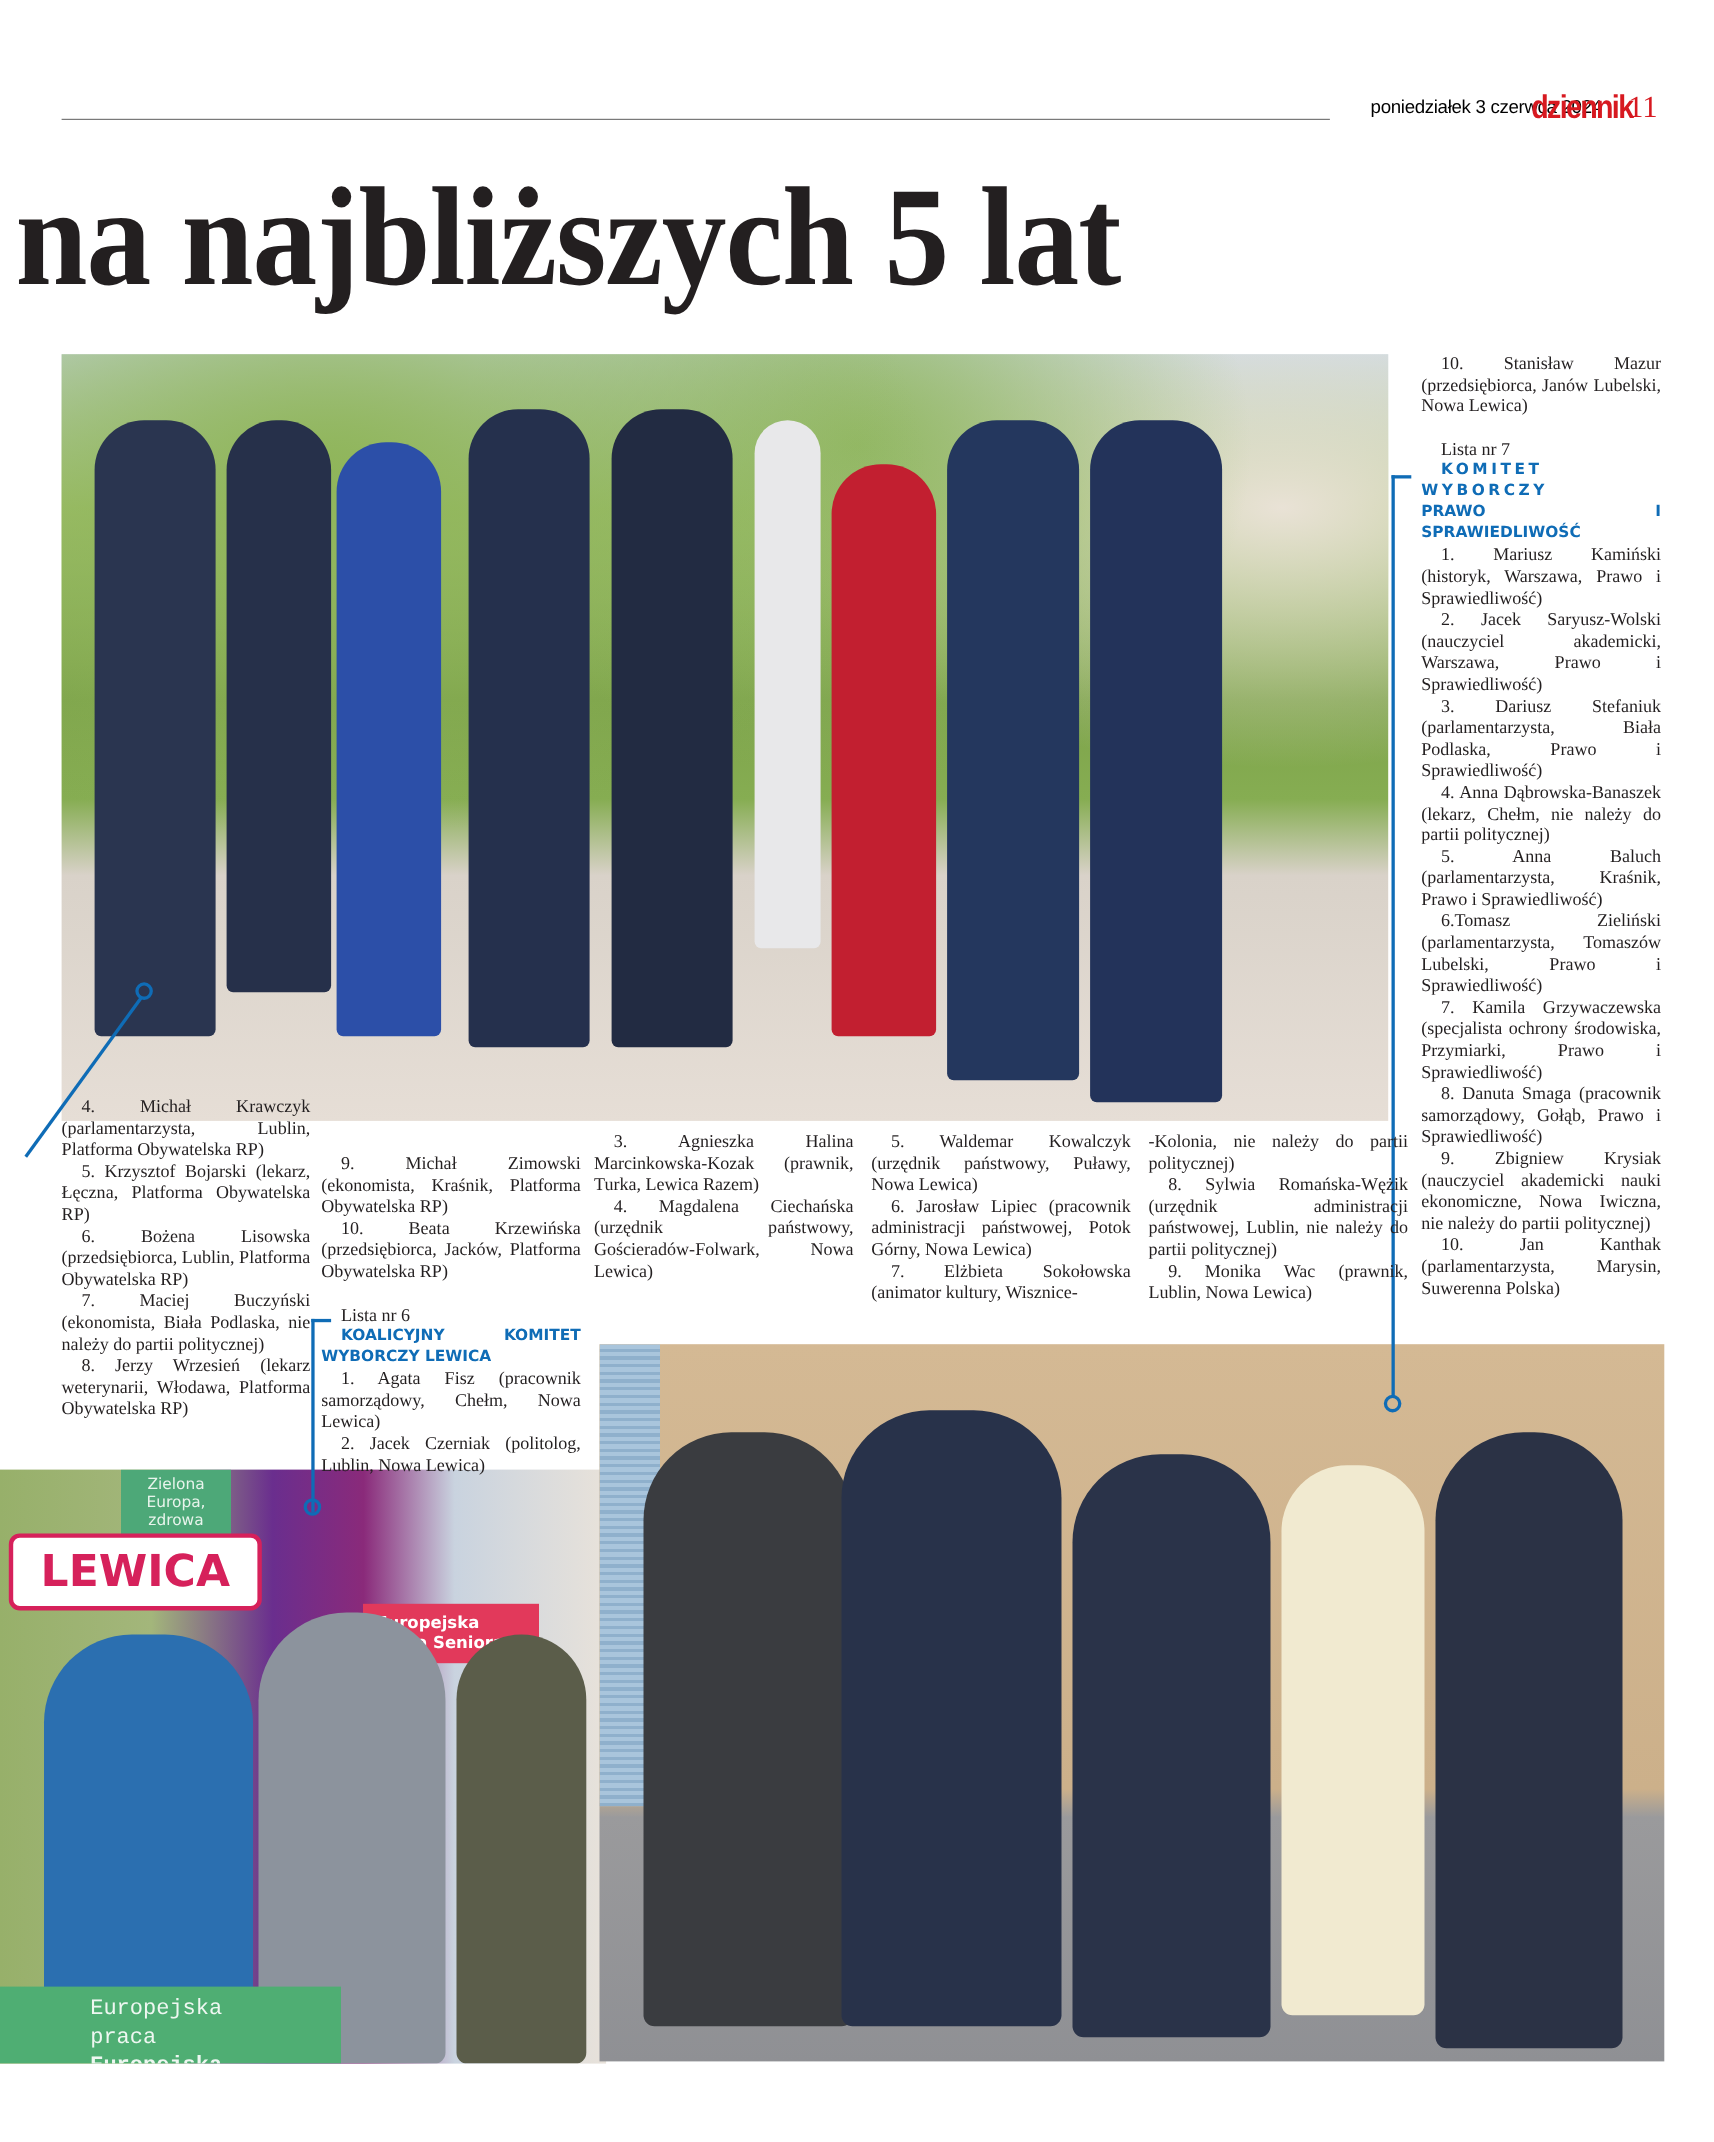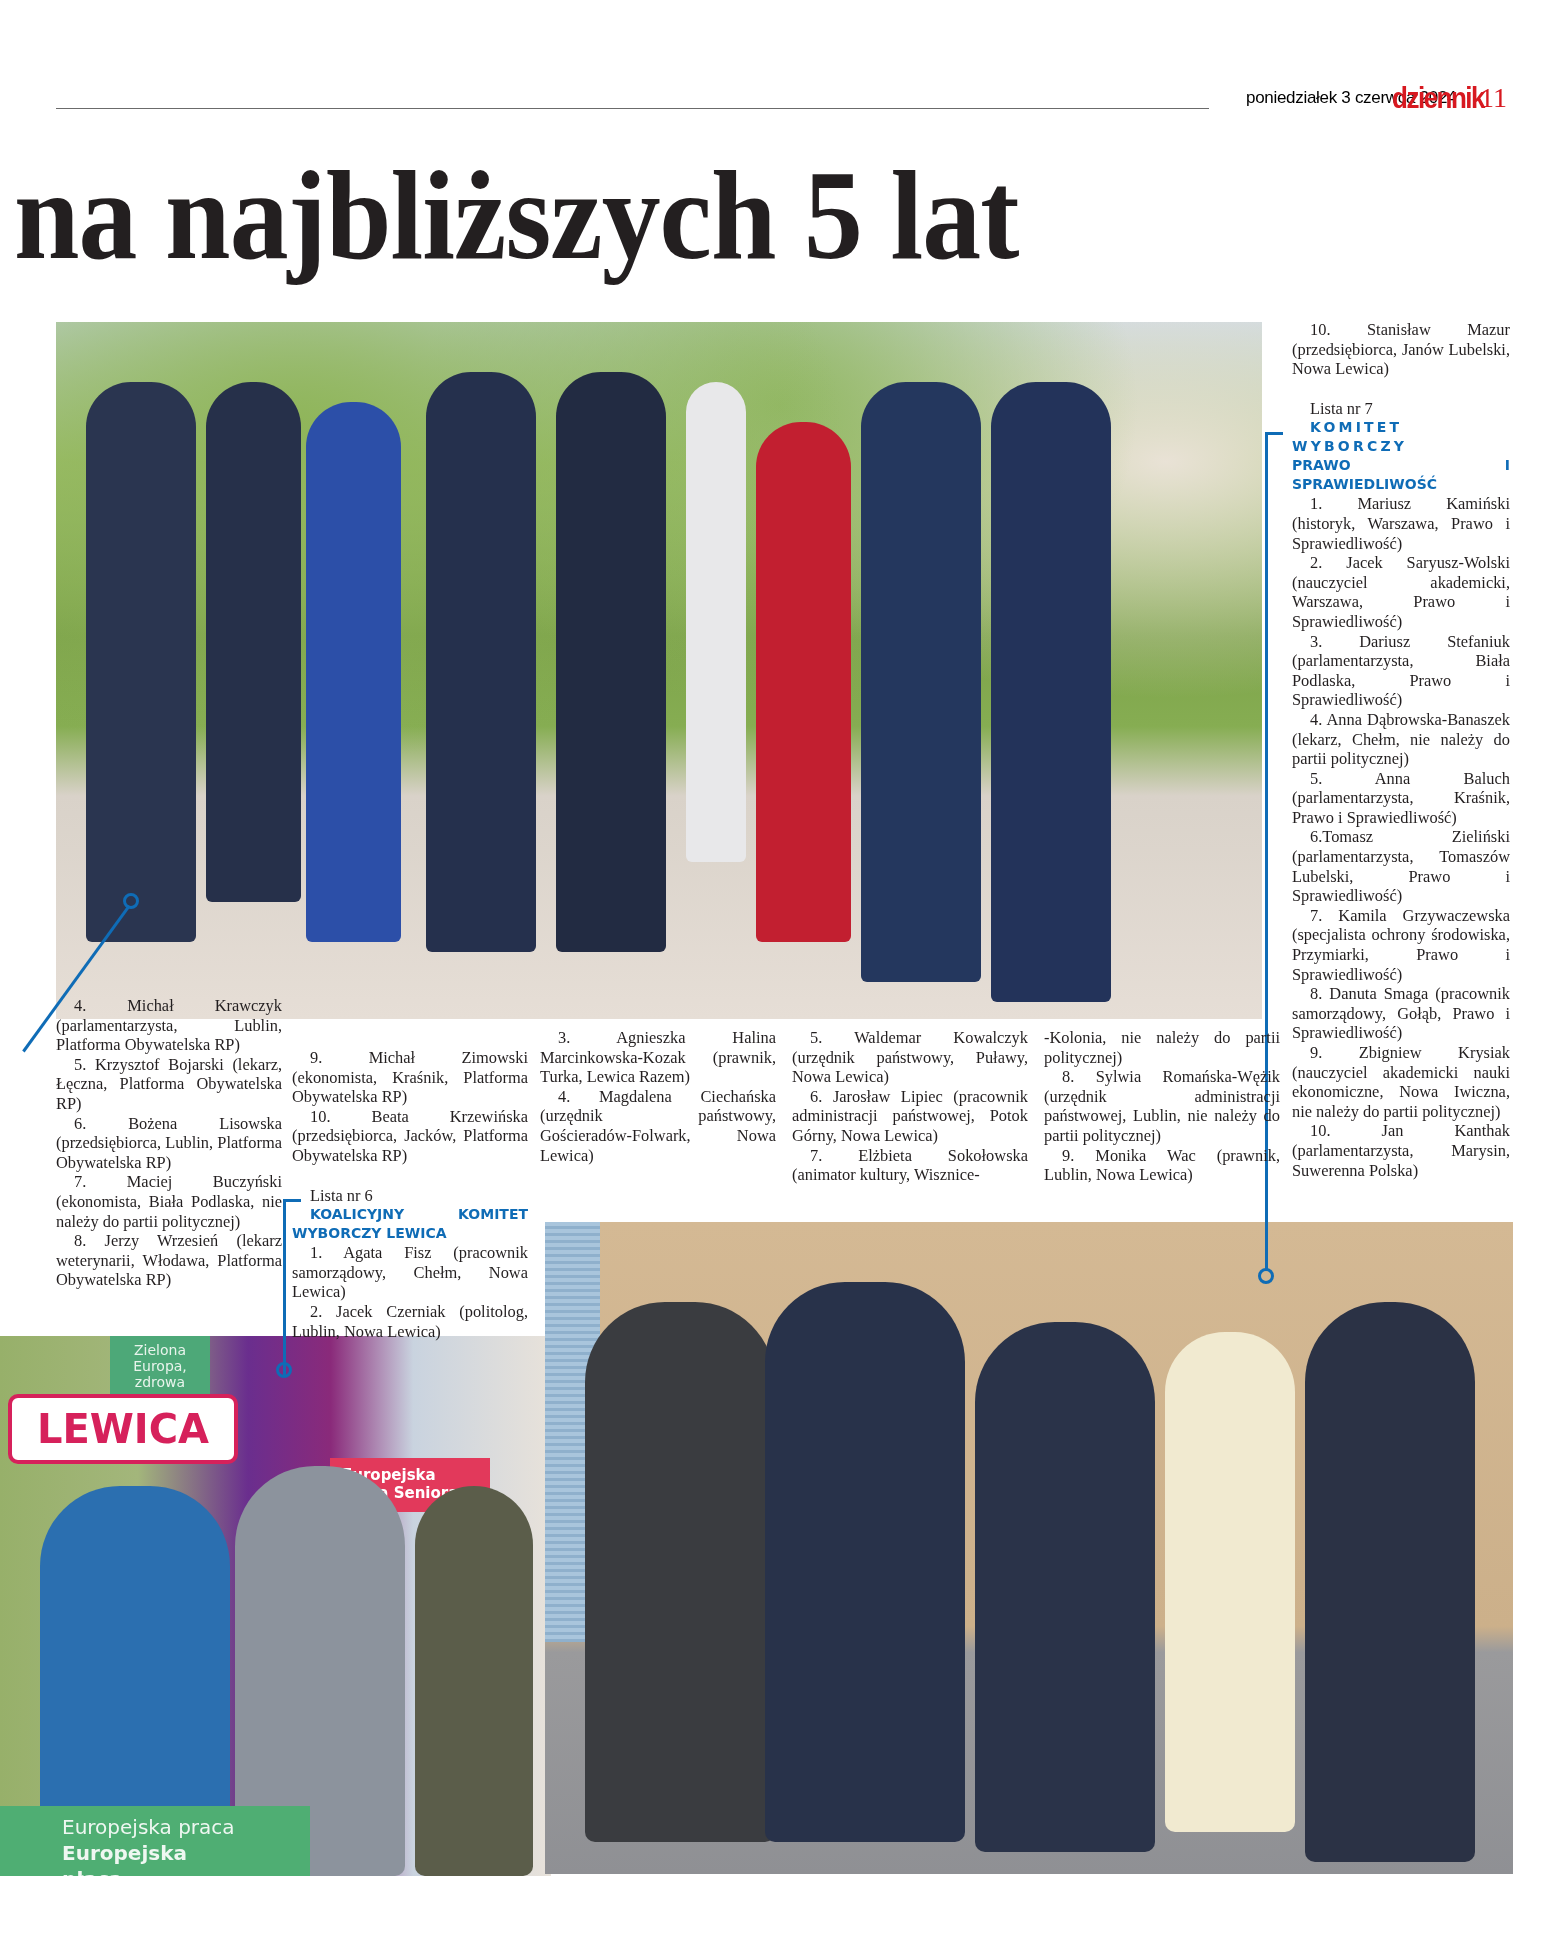--- a/index.html
+++ b/index.html
@@ -32,21 +32,21 @@
   }
   .photo-br { left: 545px; top: 1222px; width: 968px; height: 652px;
     background: linear-gradient(180deg, #d4b994 0%, #ccb08a 62%, #9a9a9c 66%, #8f9094 100%);
   }
   .photo-br .blinds { position: absolute; left: 0; top: 0; width: 55px; height: 420px; background: repeating-linear-gradient(180deg, #a9c5dc 0 4px, #8fb0cc 4px 7px); }
 
   .sign { position: absolute; font-family: "DejaVu Sans", sans-serif; font-weight: bold; }
   .sign-lewica { left: 8px; top: 58px; width: 230px; height: 70px; background: #fff; border: 4px solid #d6215b; border-radius: 10px; color: #d6215b; font-size: 40px; line-height: 62px; text-align: center; }
   .sign-zielona { left: 110px; top: 0; width: 100px; height: 60px; background: #4da878; color: #e8f4ec; font-size: 14px; line-height: 16px; text-align: center; padding-top: 6px; font-weight: normal; }
   .sign-karta { left: 330px; top: 122px; width: 160px; height: 54px; background: #e2395b; color: #fff; font-size: 15px; line-height: 18px; padding: 8px 12px; }
-  .sign-placa { left: 0; top: 470px; width: 310px; height: 70px; background: #4fae73; color: #eef7f1; font-size: 20px; line-height: 26px; padding: 8px 62px; }
+  .sign-placa { left: 0; top: 470px; width: 310px; height: 70px; background: #4fae73; color: #eef7f1; font-size: 20px; line-height: 26px; padding: 8px 82px; font-family: Liberation Mono, monospace; }
   .sign-placa .b { font-weight: bold; }
   .sign-placa .n { font-weight: normal; }
 
   .person { position: absolute; }
 
   
   .col { position: absolute; font-family: "Liberation Serif", serif; font-size: 16.4px; line-height: 19.6px; color: #231f20; text-align: justify; hyphens: manual; }
   .col p { text-indent: 18px; }
   .col .lista { text-indent: 18px; margin-top: 20px; }
   .col .committee { font-family: "DejaVu Sans", sans-serif; font-weight: bold; font-size: 14px; line-height: 19px; color: #0f6cb6; text-indent: 18px; letter-spacing: 0px; }

